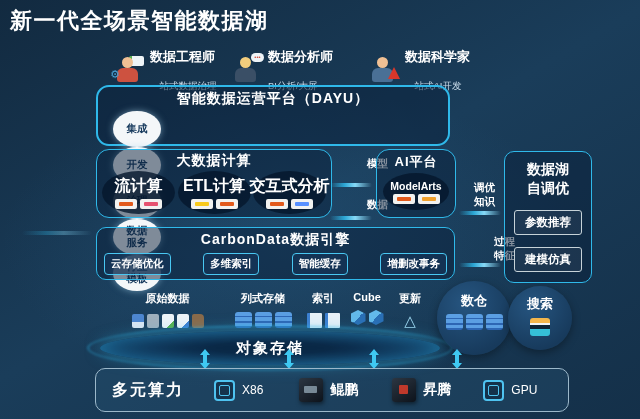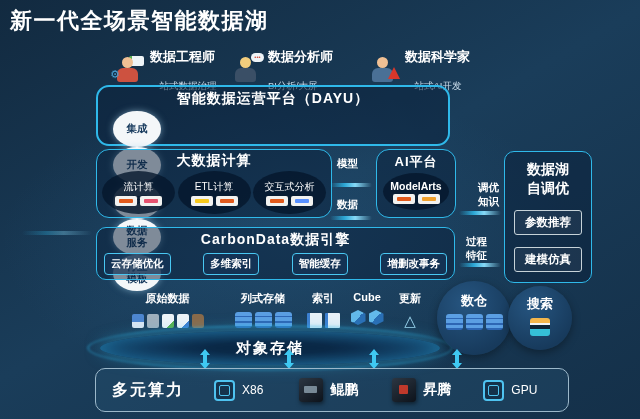--- a/index.html
+++ b/index.html
@@ -41,39 +41,39 @@
   .dayu .panel-title{margin-top:3px;}
   .dayu-circles{display:flex;justify-content:space-between;padding:3px 15px 0;flex-direction:column;}
   .circle{width:48px;height:36px;background:#f4f7f9;border-radius:50%;display:flex;align-items:center;justify-content:center;color:#16395c;font-size:10.5px;font-weight:bold;line-height:1.1;box-shadow:0 0 7px rgba(170,215,240,.55);}
   .circle span{display:block;width:26px;text-align:center;}
 
   
   .bigdata{left:96px;top:149px;width:236px;height:69px;border-width:1.5px;}
   .bigdata .panel-title{margin-top:2px;}
   .bd-groups{display:flex;justify-content:space-between;padding:1px 5px 0;}
   .bd-group{width:73px;height:43px;background:rgba(5,23,44,.8);border-radius:50%;display:flex;flex-direction:column;align-items:center;justify-content:center;gap:2px;}
-  .bd-label{font-size:10px;font-weight:normal;color:#fff;white-space:nowrap;text-align:center;}
+  .bd-label{font-size:16px;font-weight:bold;color:#fff;white-space:nowrap;text-align:center;}
   .logo-row{display:flex;gap:3px;}
   .logo-chip{width:22px;height:10px;background:#f2f2f0;border-radius:2px;display:flex;align-items:center;justify-content:center;}
   .logo-chip i{display:block;width:14px;height:4px;border-radius:1px;}
   .m-sparkstream i{background:#e25a1c}.m-flink i{background:#e6526f}
   .m-hive i{background:#f8c91c}.m-spark i{background:#e25a1c}
   .m-sparksql i{background:#e25a1c}.m-presto i{background:#5890ff}
   .m-tensor i{background:#f0a12e}
 
   
   .ai{left:376px;top:149px;width:80px;height:69px;border-width:1.5px;}
   .ai .panel-title{font-size:13px;margin-top:3px;}
   .ai-ellipse{margin:2px auto 0;width:66px;height:37px;background:rgba(5,23,44,.8);border-radius:50%;display:flex;flex-direction:column;align-items:center;justify-content:center;gap:2px;}
   .ai-product{font-size:10.5px;font-weight:bold;color:#fff;}
 
   
-  .flow-label{position:absolute;color:#fff;font-size:10.5px;font-weight:bold;text-align:left;width:26px;line-height:1.3;}
+  .flow-label{position:absolute;color:#fff;font-size:10.5px;font-weight:bold;text-align:right;width:26px;line-height:1.3;margin-left:25px;}
   .fl-model{left:337px;top:157px}.fl-data{left:337px;top:198px}
-  .fl-tuning{left:478px;top:181px;width:24px}.fl-process{left:466px;top:235px;width:24px}
+  .fl-tuning{left:446px;top:181px;width:24px}.fl-process{left:466px;top:235px;width:24px}
   .streak{position:absolute;height:4px;border-radius:2px;background:linear-gradient(90deg,rgba(47,185,234,0),rgba(47,185,234,.85) 35%,rgba(140,225,255,.95) 60%,rgba(47,185,234,0));}
   .s1{left:330px;top:183px;width:42px}.s2{left:330px;top:216px;width:42px}
   .s3{left:459px;top:211px;width:42px}.s4{left:459px;top:263px;width:42px}
   .s5{left:22px;top:231px;width:70px;opacity:.35}
 
   
   .autotune{left:504px;top:151px;width:88px;height:132px;border-width:1.5px;border-radius:10px;}
   .autotune-title{width:48px;margin:8px auto 8px;text-align:center;font-size:14px;font-weight:bold;color:#fff;line-height:1.35;}
   .autotune-chip{width:66px;margin:12px auto 0;border:1px solid #c6d2d8;border-radius:3px;color:#fff;font-size:11.5px;font-weight:bold;text-align:center;padding:4px 0;background:rgba(255,255,255,.05);}
 

